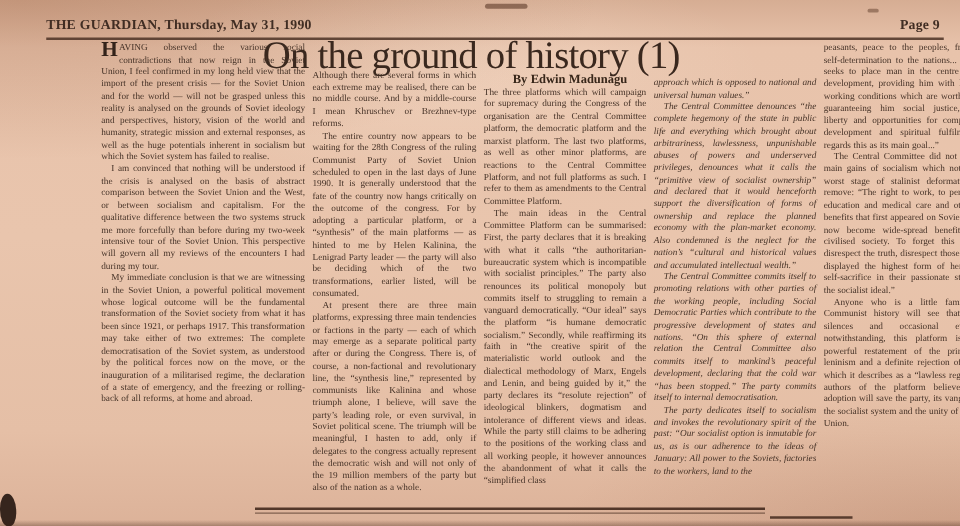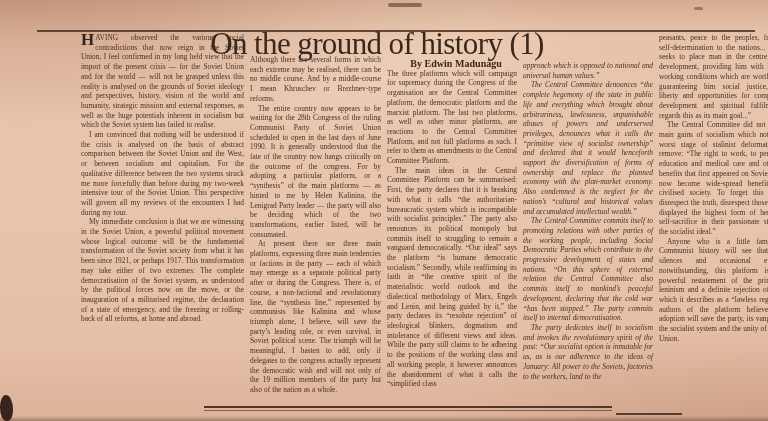--- a/index.html
+++ b/index.html
@@ -33,20 +33,24 @@
   .corner-blob{position:absolute;left:0;top:395px;width:13px;height:26px;background:#241510;border-radius:45% 55% 40% 50%;opacity:.9;}
   .speck-a{position:absolute;left:388px;top:3px;width:34px;height:4px;background:#52301f;opacity:.55;border-radius:2px;}
   .speck-b{position:absolute;left:694px;top:7px;width:9px;height:3px;background:#52301f;opacity:.45;border-radius:2px;}
   .edge-shade{position:absolute;left:0;right:0;bottom:0;height:5px;background:linear-gradient(0deg,rgba(60,30,18,.35),rgba(0,0,0,0));}
 </style>
 </head>
 <body>
 
 <div class="page">
 
+  <div class="masthead">
+    <span>THE GUARDIAN, Thursday, May 31, 1990</span>
+    <span>Page 9</span>
+  </div>
   <div class="masthead-rule"></div>
 
   <div class="headline">On the ground of history (1)</div>
 
   <div class="col c1">
     <p class="flush dropcap">HAVING observed the various social contradictions that now reign in the Soviet Union, I feel confirmed in my long held view that the import of the present crisis — for the Soviet Union and for the world — will not be grasped unless this reality is analysed on the grounds of Soviet ideology and perspectives, history, vision of the world and humanity, strategic mission and external responses, as well as the huge potentials inherent in socialism but which the Soviet system has failed to realise.</p>
     <p>I am convinced that nothing will be understood if the crisis is analysed on the basis of abstract comparison between the Soviet Union and the West, or between socialism and capitalism. For the qualitative difference between the two systems struck me more forcefully than before during my two-week intensive tour of the Soviet Union. This perspective will govern all my reviews of the encounters I had during my tour.</p>
     <p>My immediate conclusion is that we are witnessing in the Soviet Union, a powerful political movement whose logical outcome will be the fundamental transformation of the Soviet society from what it has been since 1921, or perhaps 1917. This transformation may take either of two extremes: The complete democratisation of the Soviet system, as understood by the political forces now on the move, or the inauguration of a militarised regime, the declaration of a state of emergency, and the freezing or rolling-back of all reforms, at home and abroad.</p>
   </div>
 

